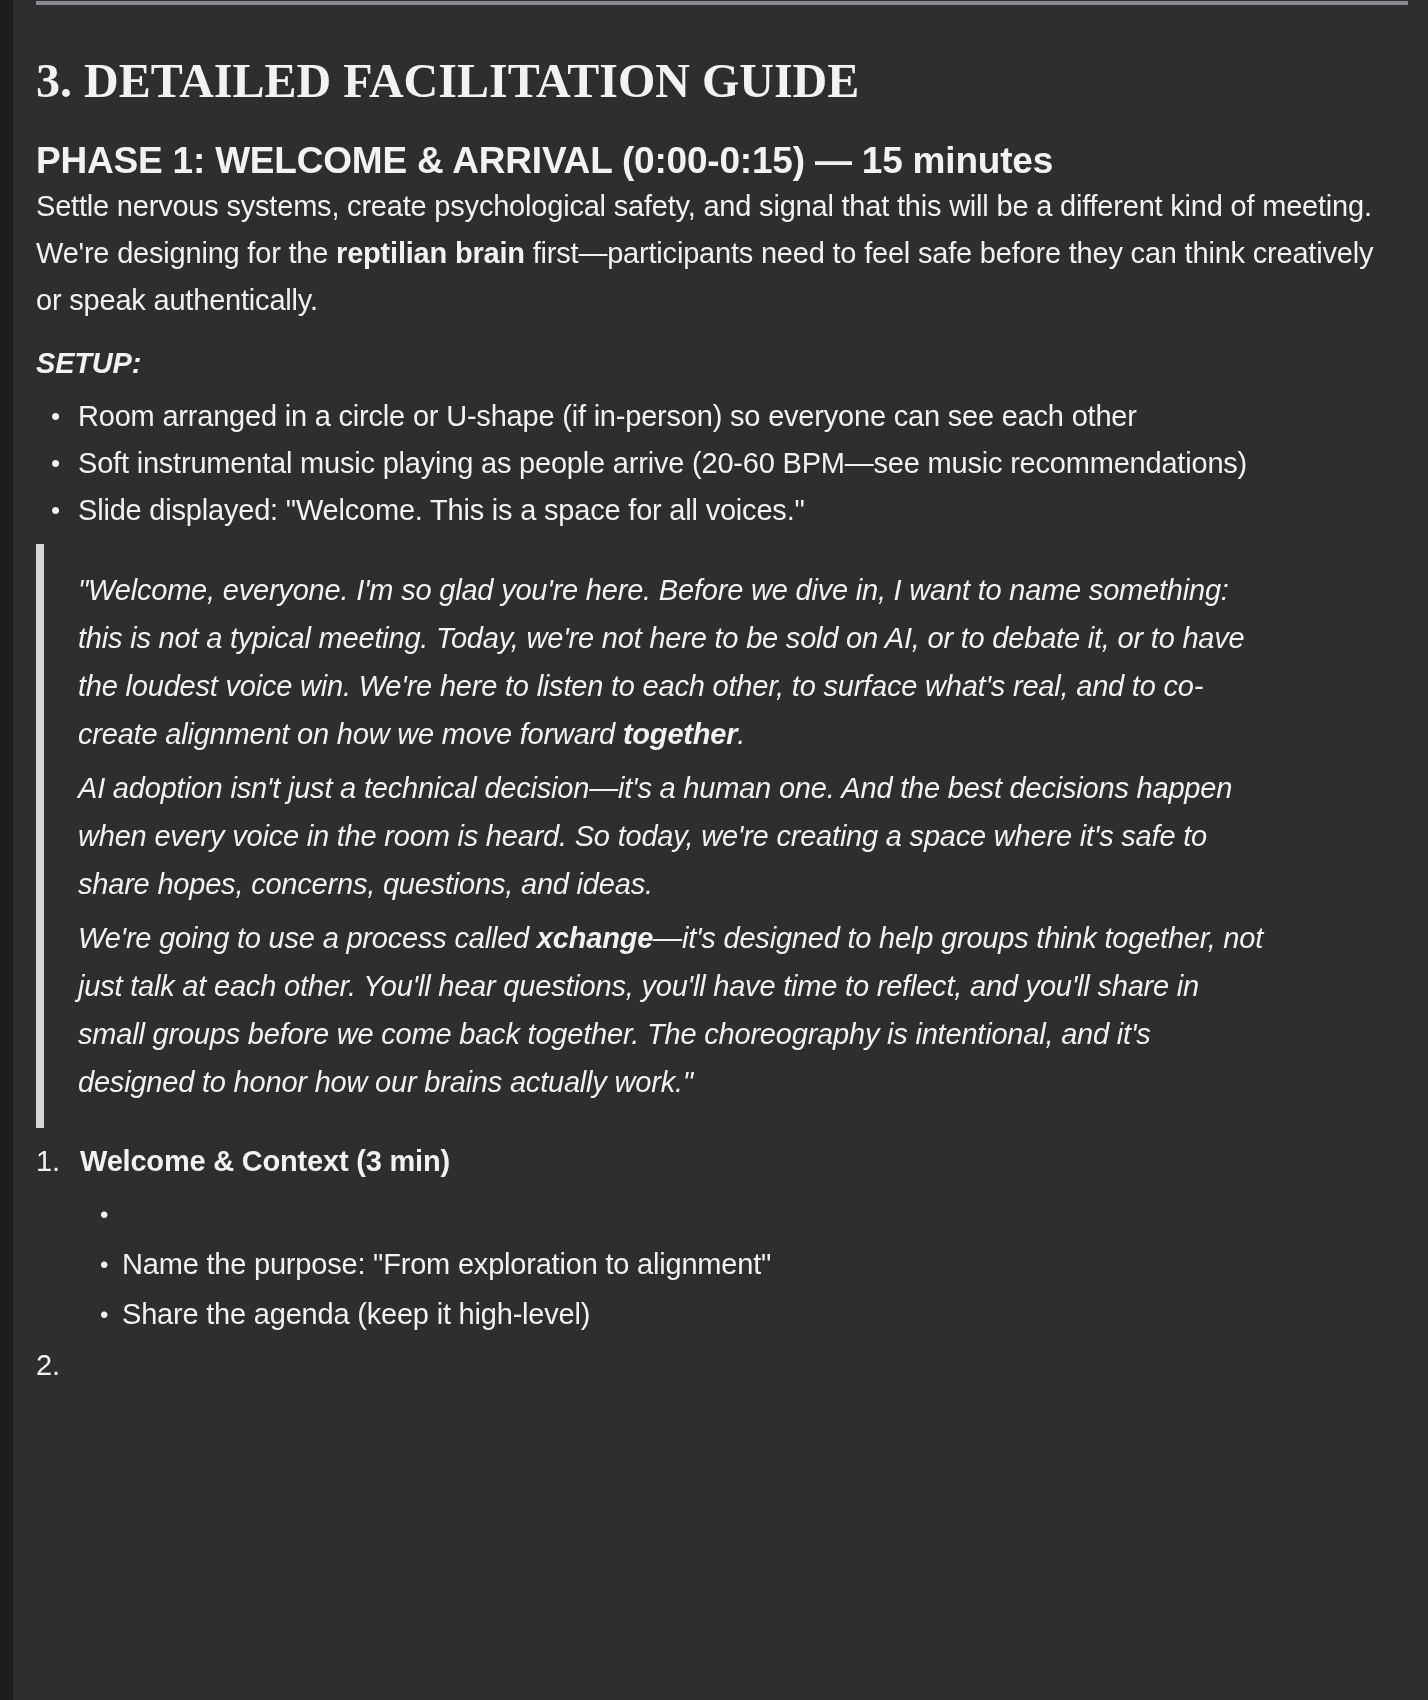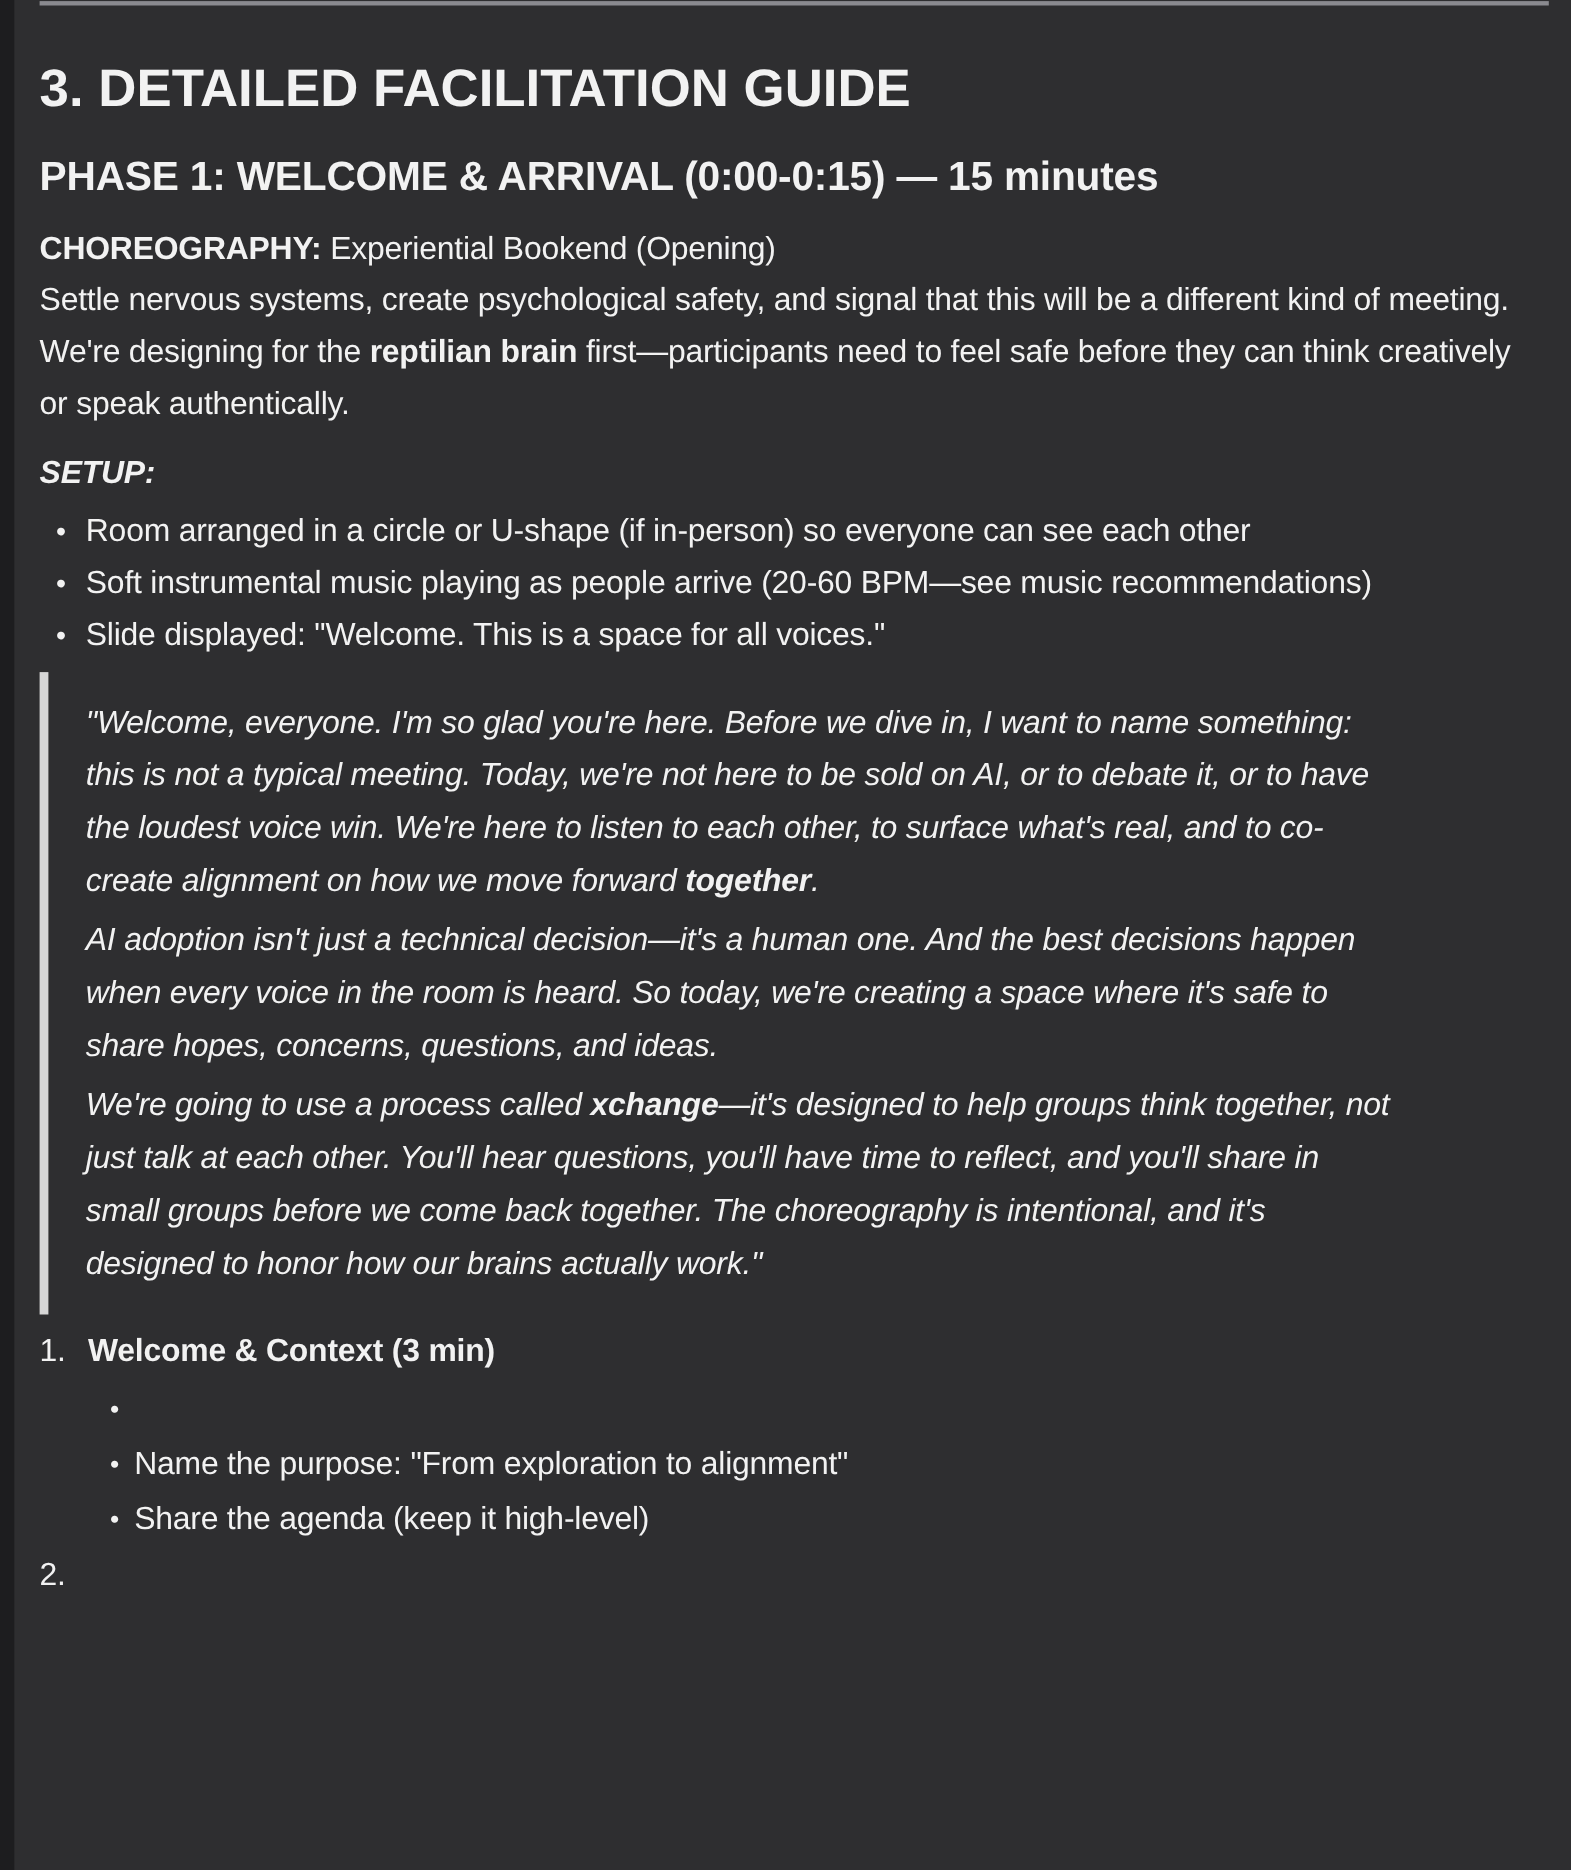--- a/index.html
+++ b/index.html
@@ -29,21 +29,21 @@
   }
   .content {
     position: absolute; left: 36px; top: 0;
     width: 1340px;
     font-size: 29px; line-height: 47px;
     letter-spacing: -0.2px;
   }
   h1 {
     margin-top: 52px;
     font-size: 48px; line-height: 58px;
-    font-weight: 700; letter-spacing: 0;
+    font-weight: 700; letter-spacing: 0; font-family: Liberation Serif, serif;
   }
   h2 {
     margin-top: 28px;
     font-size: 37px; line-height: 45px;
     font-weight: 700;
   }
   .para { margin-top: 0; }
   .choreo-line { margin-top: 20px; }
   .label { margin-top: 14px; font-weight: 700; }
   .label-setup { margin-top: 16px; font-style: italic; }
@@ -87,21 +87,20 @@
 
 <div class="left-strip"></div>
 <div class="top-divider"></div>
 
 <main class="content">
 
   <h1>3. DETAILED FACILITATION GUIDE</h1>
 
   <h2>PHASE 1: WELCOME &amp; ARRIVAL (0:00-0:15) — 15 minutes</h2>
 
-  <p class="para choreo-line"><strong>CHOREOGRAPHY:</strong><span> Experiential Bookend (Opening)</span></p>
 
   <p class="para"><span>Settle nervous systems, create psychological safety, and signal that this will be a different kind of meeting. We're designing for the </span><strong>reptilian brain</strong><span> first—participants need to feel safe before they can think creatively or speak authentically.</span></p>
 
   <p class="para label label-setup">SETUP:</p>
   <div class="bullet-list">
     <div class="bullet-item">
         <span class="marker">•</span>
         <span class="btext">Room arranged in a circle or U-shape (if in-person) so everyone can see each other</span>
       </div>
     <div class="bullet-item">

